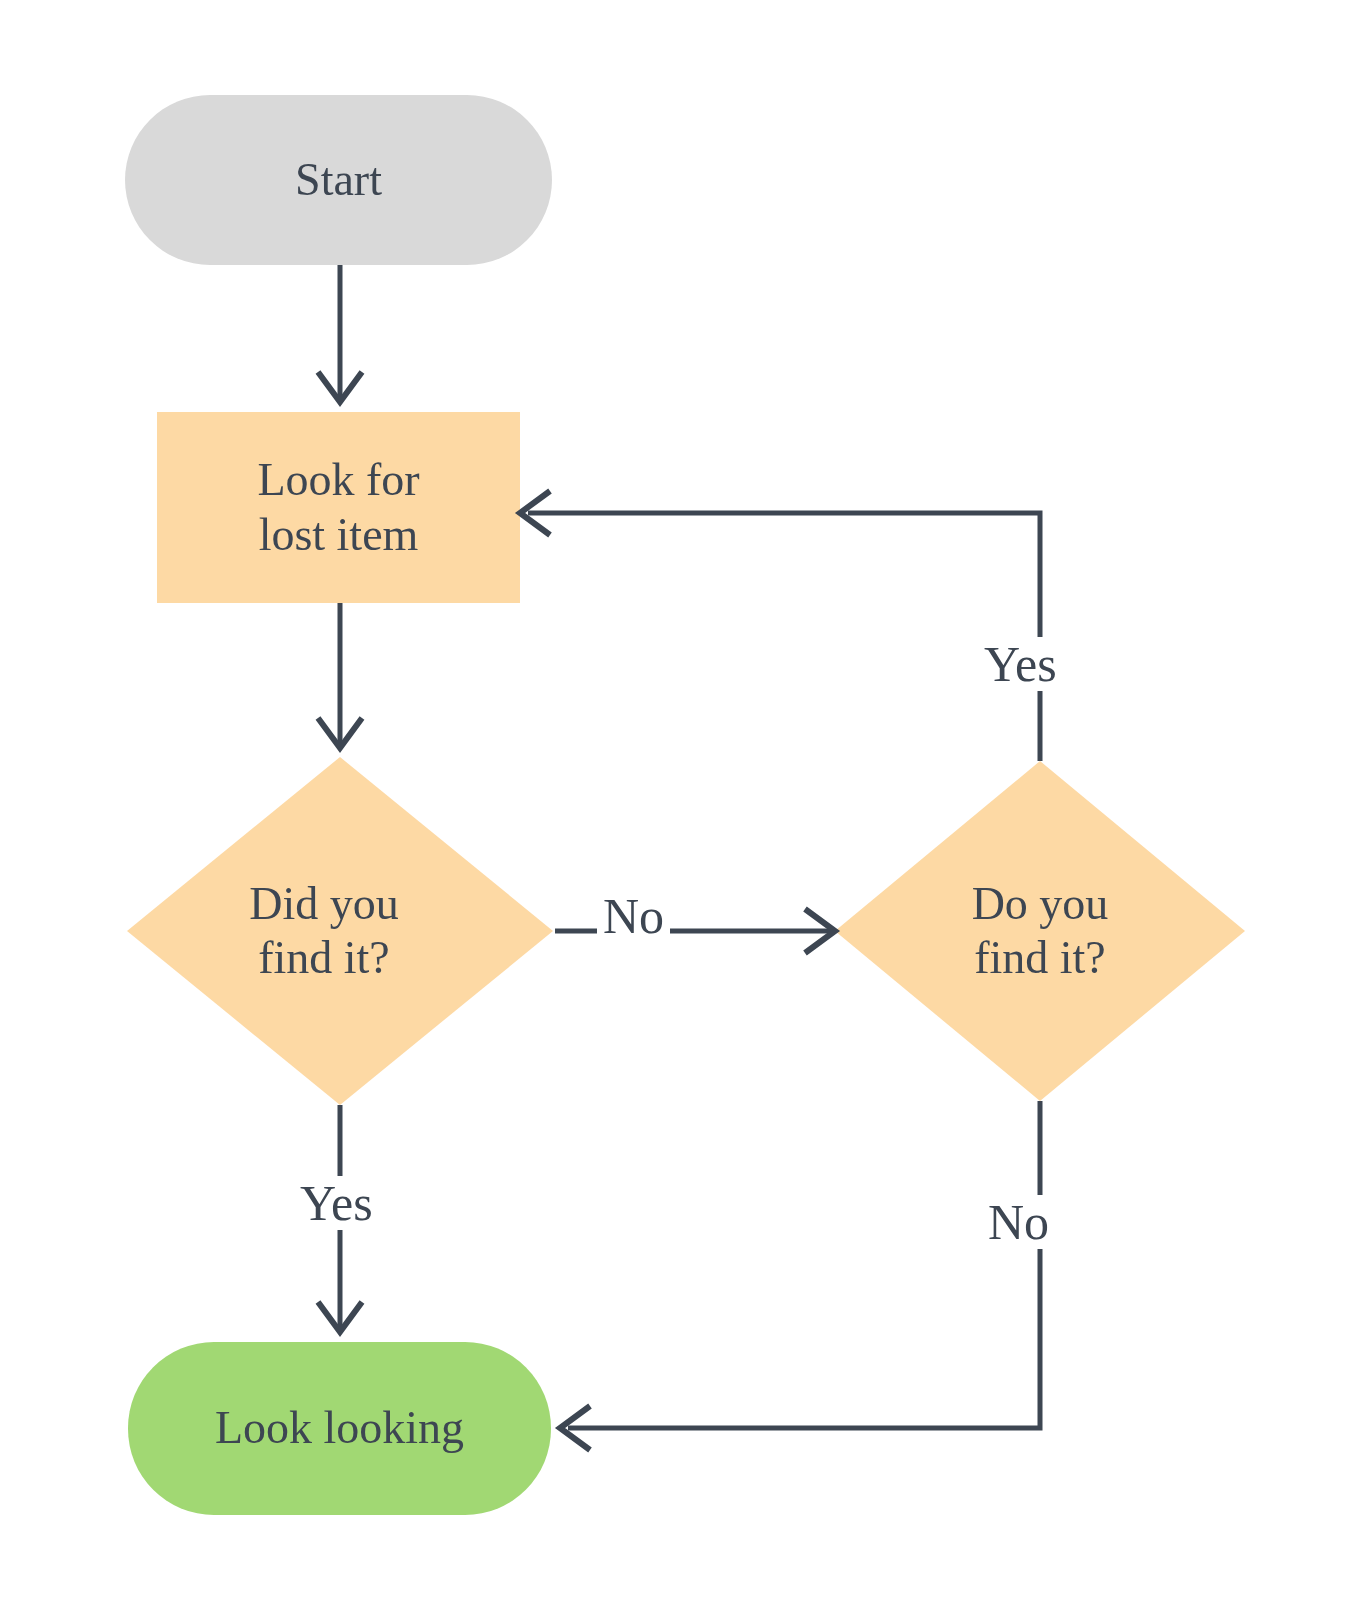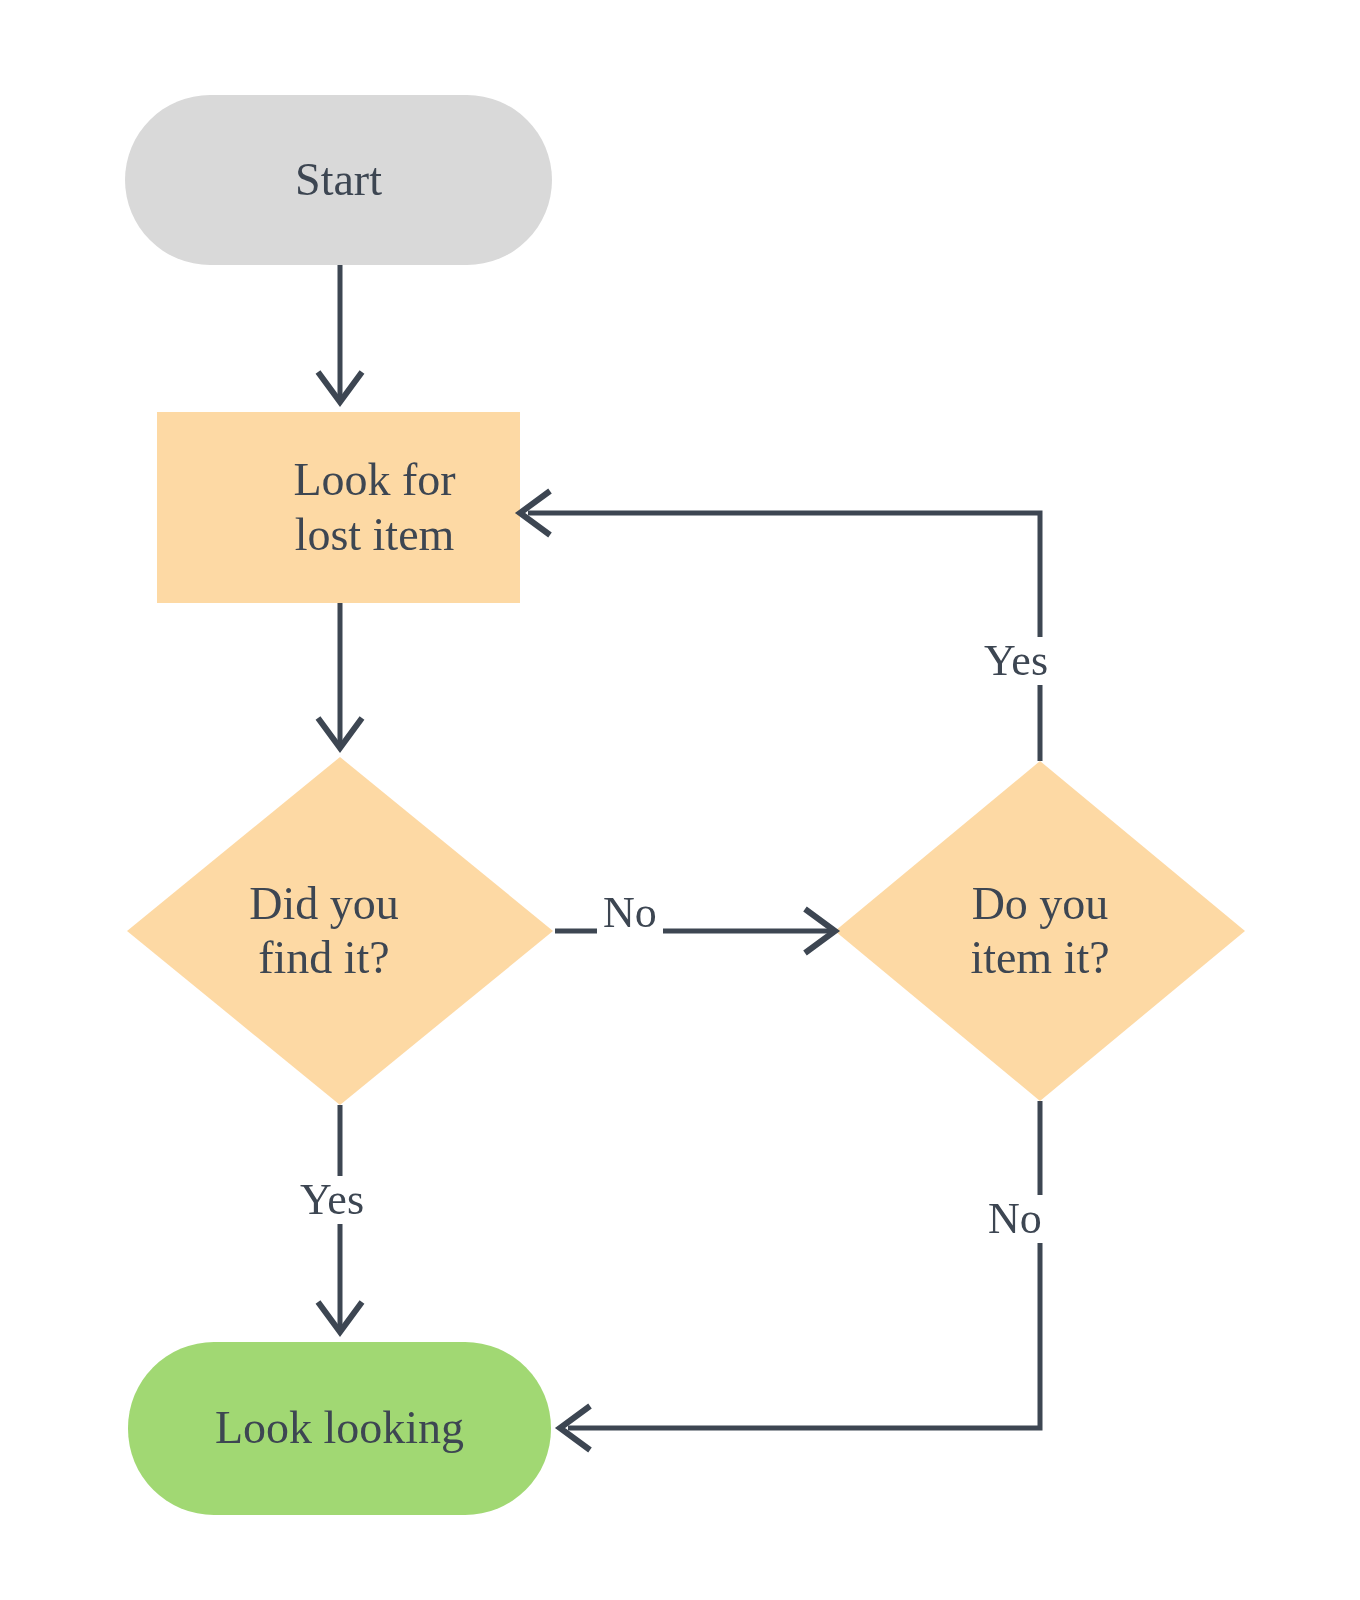--- a/index.html
+++ b/index.html
@@ -37,21 +37,21 @@
     font-family: "Liberation Serif", "DejaVu Serif", serif;
     font-size: 46px;
     line-height: 1.18;
     white-space: pre-line;
     pointer-events: none;
   }
   .edge-label {
     position: absolute;
     color: #3d4652;
     font-family: "Liberation Serif", "DejaVu Serif", serif;
-    font-size: 44px;
+    font-size: 50px;
     line-height: 1;
     background: #ffffff;
     padding: 2px 6px;
     white-space: nowrap;
   }
   .hit {
     position: absolute;
   }
 </style>
 </head>
@@ -107,28 +107,28 @@
       <g>
         <polyline points="1040,1101 1040,1428 568,1428" fill="none"></polyline>
         <polyline points="590,1406 560,1428 590,1450" fill="none" stroke-width="6"></polyline>
       </g>
 
     </g>
   </svg>
 
   <div class="node-label" style="left: 125px; top: 95px; width: 427px; height: 170px; color: rgb(61, 70, 82);">Start</div>
 
-  <div class="node-label" style="left: 157px; top: 412px; width: 363px; height: 191px; color: rgb(61, 70, 82); padding-left: 36px;">Look for
+  <div class="node-label" style="left: 157px; top: 412px; width: 363px; height: 191px; color: rgb(61, 70, 82);">Look for
 lost item</div>
 
   <div class="node-label" style="left: 154px; top: 844px; width: 340px; height: 174px; color: rgb(61, 70, 82);">Did you
 find it?</div>
 
   <div class="node-label" style="left: 875px; top: 844px; width: 330px; height: 174px; color: rgb(61, 70, 82);">Do you
-item it?</div>
+find it?</div>
 
   <div class="node-label" style="left: 128px; top: 1342px; width: 423px; height: 173px; color: rgb(61, 70, 82);">Look looking</div>
 
   <div class="edge-label" style="left: 597px; top: 889px; color: rgb(61, 70, 82); background: rgb(255, 255, 255);">No</div>
 
   <div class="edge-label" style="left: 294px; top: 1176px; color: rgb(61, 70, 82); background: rgb(255, 255, 255);">Yes</div>
 
   <div class="edge-label" style="left: 978px; top: 637px; color: rgb(61, 70, 82); background: rgb(255, 255, 255);">Yes</div>
 
   <div class="edge-label" style="left: 982px; top: 1195px; color: rgb(61, 70, 82); background: rgb(255, 255, 255);">No</div>

